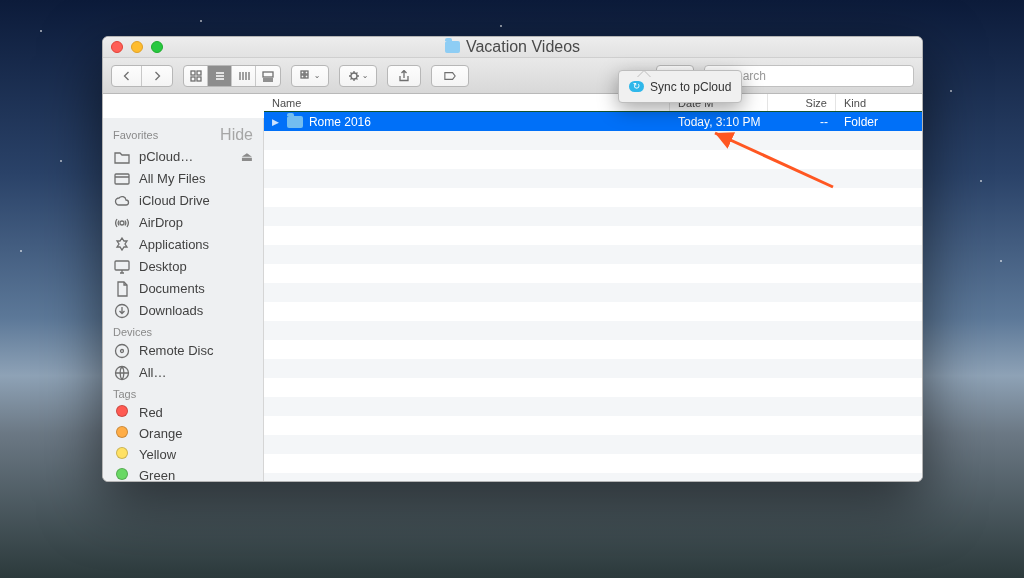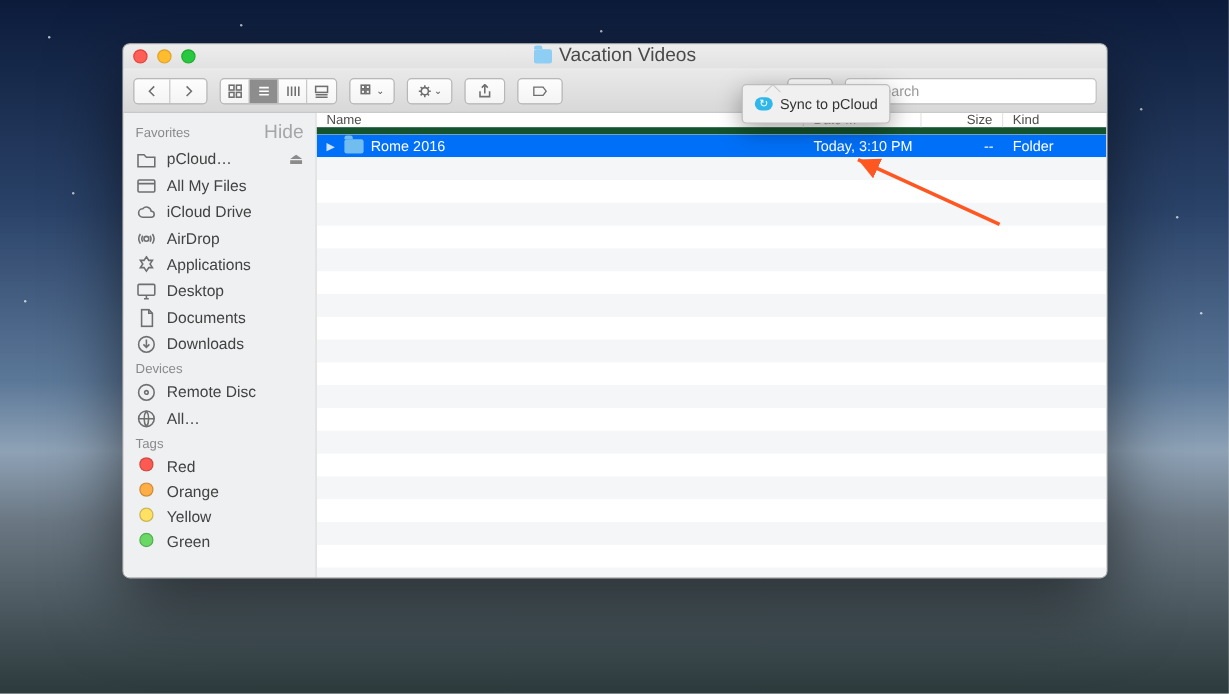--- a/index.html
+++ b/index.html
@@ -115,36 +115,37 @@
 
   
   .sidebar {
     width: 161px;
     background: #eef0f2;
     border-right: 1px solid #d5d5d5;
     font-size: 13px;
     color: #424242;
     padding-top: 4px;
     overflow:hidden;
+    margin-top:24px;
   }
   .sb-head { font-size: 11px; color:#8a8a8a; padding: 4px 10px 2px; font-weight:500; display:flex; justify-content:space-between; align-items:center;}
   .sb-head .hide { font-size:16px; color:#a6a6a6; }
   .sb-item { display:flex; align-items:flex-start; gap:8px; padding: 3px 10px 3px 10px; cursor:default; }
   .sb-item .ic { width:18px; display:flex; justify-content:center; color:#757575; }
   .sb-item .cog { margin-left:auto; color:#8b8b8b; font-size:13px;}
   .tag-dot { width:12px; height:12px; border-radius:50%; border:1px solid rgba(0,0,0,0.2); }
   .tag-dot.red    { background:#ff5a52; }
   .tag-dot.orange { background:#ffad46; }
   .tag-dot.yellow { background:#ffe164; }
   .tag-dot.green  { background:#69d864; }
 
   
   .list { flex:1; display:flex; flex-direction:column; background:#fff; position:relative; }
   .cols {
-    height: 18px; background:#fff; border-bottom:6px solid #14532d;
+    height: 18px; background:#fff; border-bottom:1px solid #14532d;
     display:flex; font-size:11px; color:#4d4d4d;justify-content:center;
   }
   .col { border-right:1px solid #e4e4e4; display:flex; align-items:center; padding:0 8px; }
   .col.name { flex:0 0 406px; justify-content:space-between; }
   .col.date { flex:0 0 98px; }
   .col.size { flex:0 0 68px; justify-content:flex-end; }
   .col.kind { flex:1; border-right:none; }
   .col .sort { font-size:9px; color:#7a7a7a; }
 
   .rows { flex:1; overflow:hidden; }

